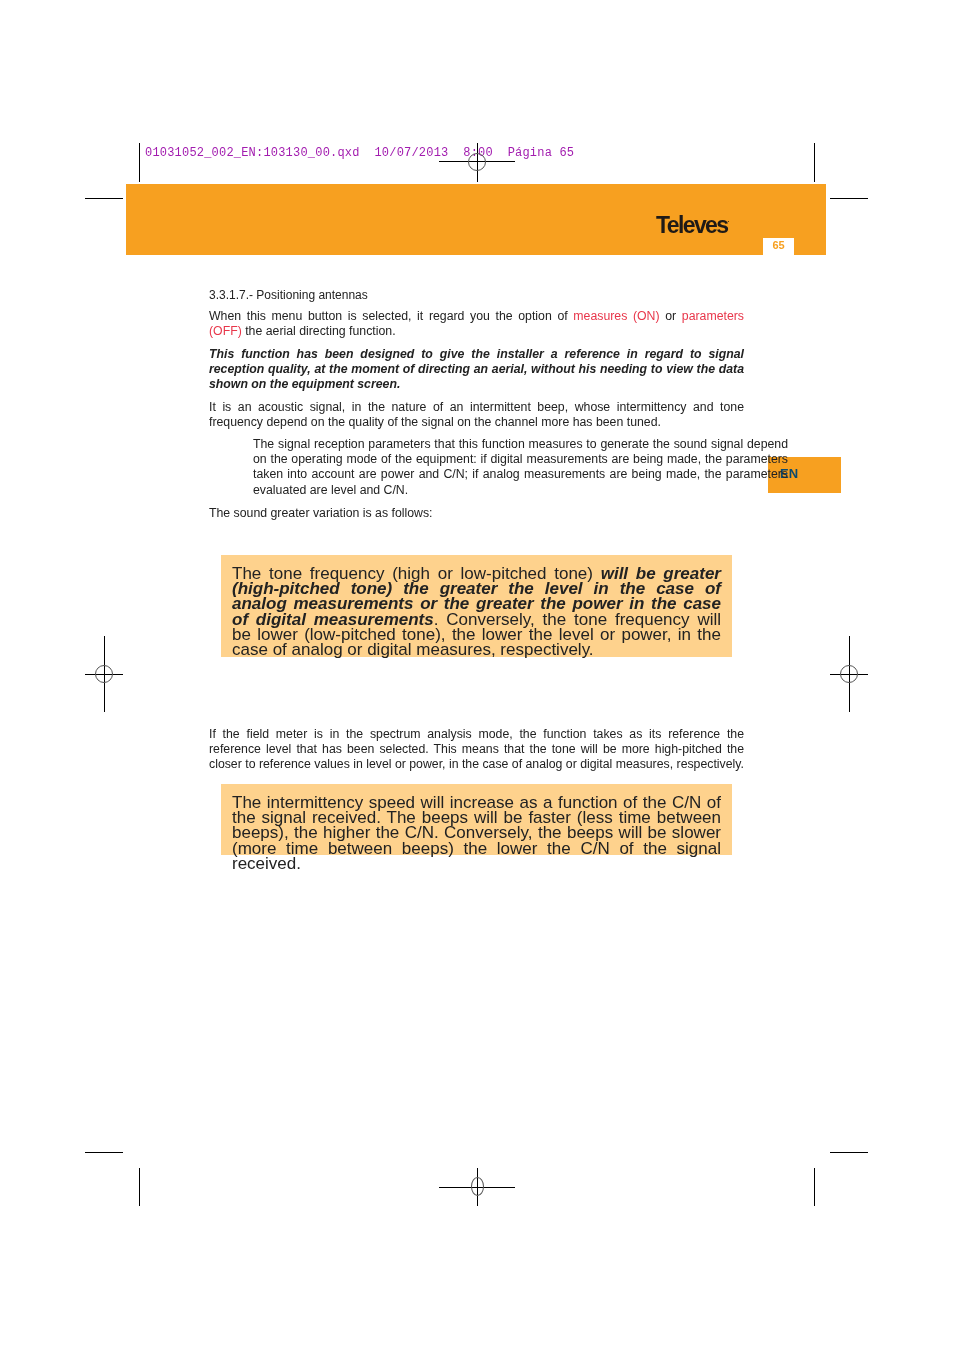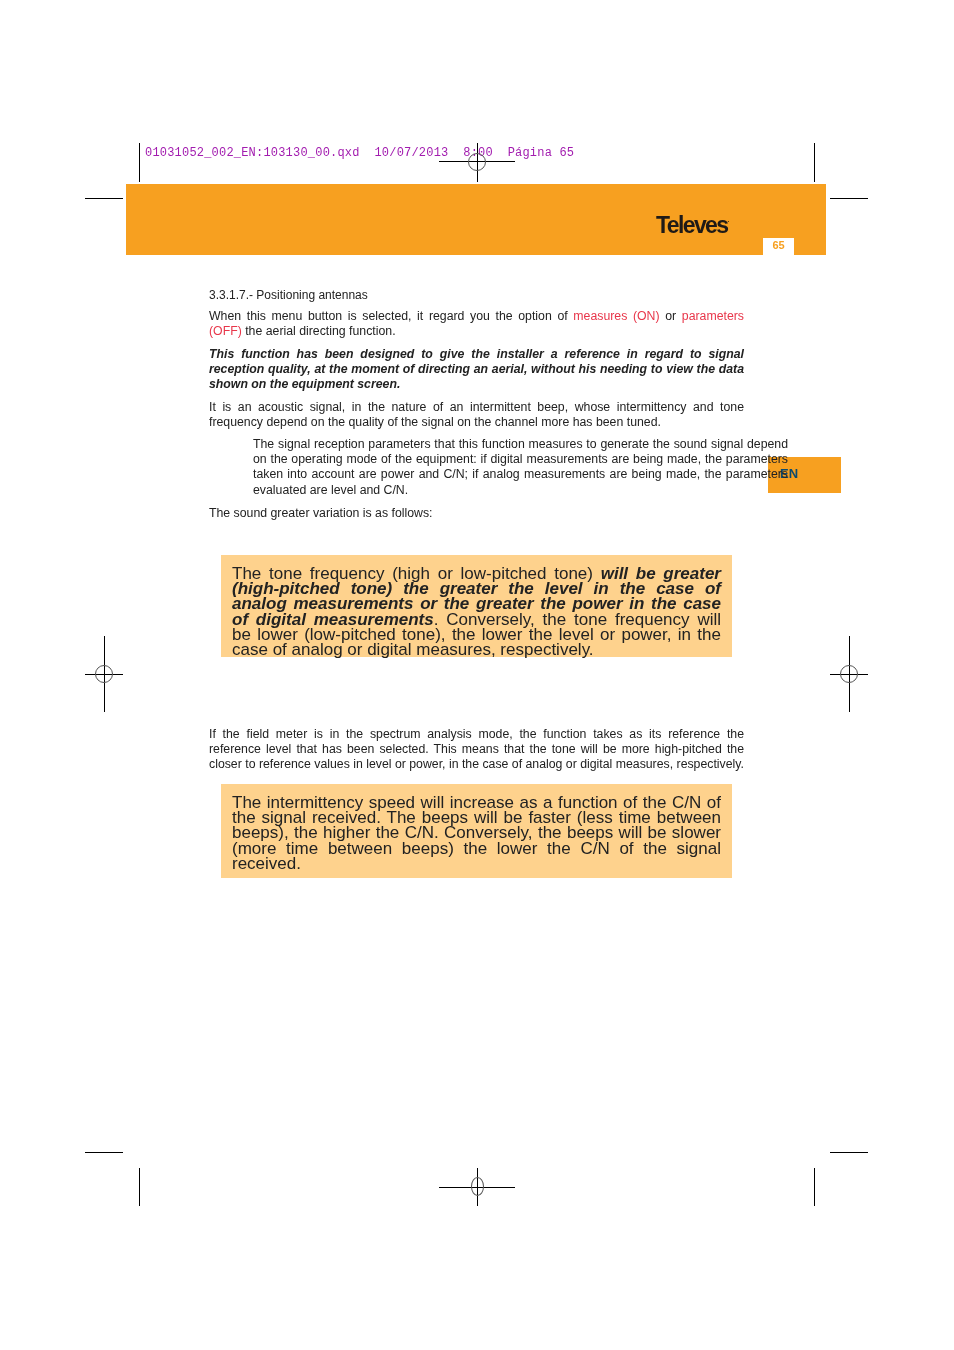--- a/index.html
+++ b/index.html
@@ -114,15 +114,15 @@
 <div class="note-box" style="top:555px; height:102px;">
   <p>
     <span>The tone frequency (high or low-pitched tone) </span><span class="it">will be greater (high-pitched tone) the greater the level in the case of analog measurements or the greater the power in the case of digital measurements</span><span>. Conversely, the tone frequency will be lower (low-pitched tone), the lower the level or power, in the case of analog or digital measures, respectively.</span>
   </p>
 </div>
 
 <div class="abs content" style="top:721px;margin-top:6px;">
   <p>If the field meter is in the spectrum analysis mode, the function takes as its reference the reference level that has been selected. This means that the tone will be more high-pitched the closer to reference values in level or power, in the case of analog or digital measures, respectively.</p>
 </div>
 
-<div class="note-box" style="top:784px; height:94px;">
+<div class="note-box" style="top:784px; height:71px;">
   <p>The intermittency speed will increase as a function of the C/N of the signal received. The beeps will be faster (less time between beeps), the higher the C/N. Conversely, the beeps will be slower (more time between beeps) the lower the C/N of the signal received.</p>
 </div>
 
 </body></html>

